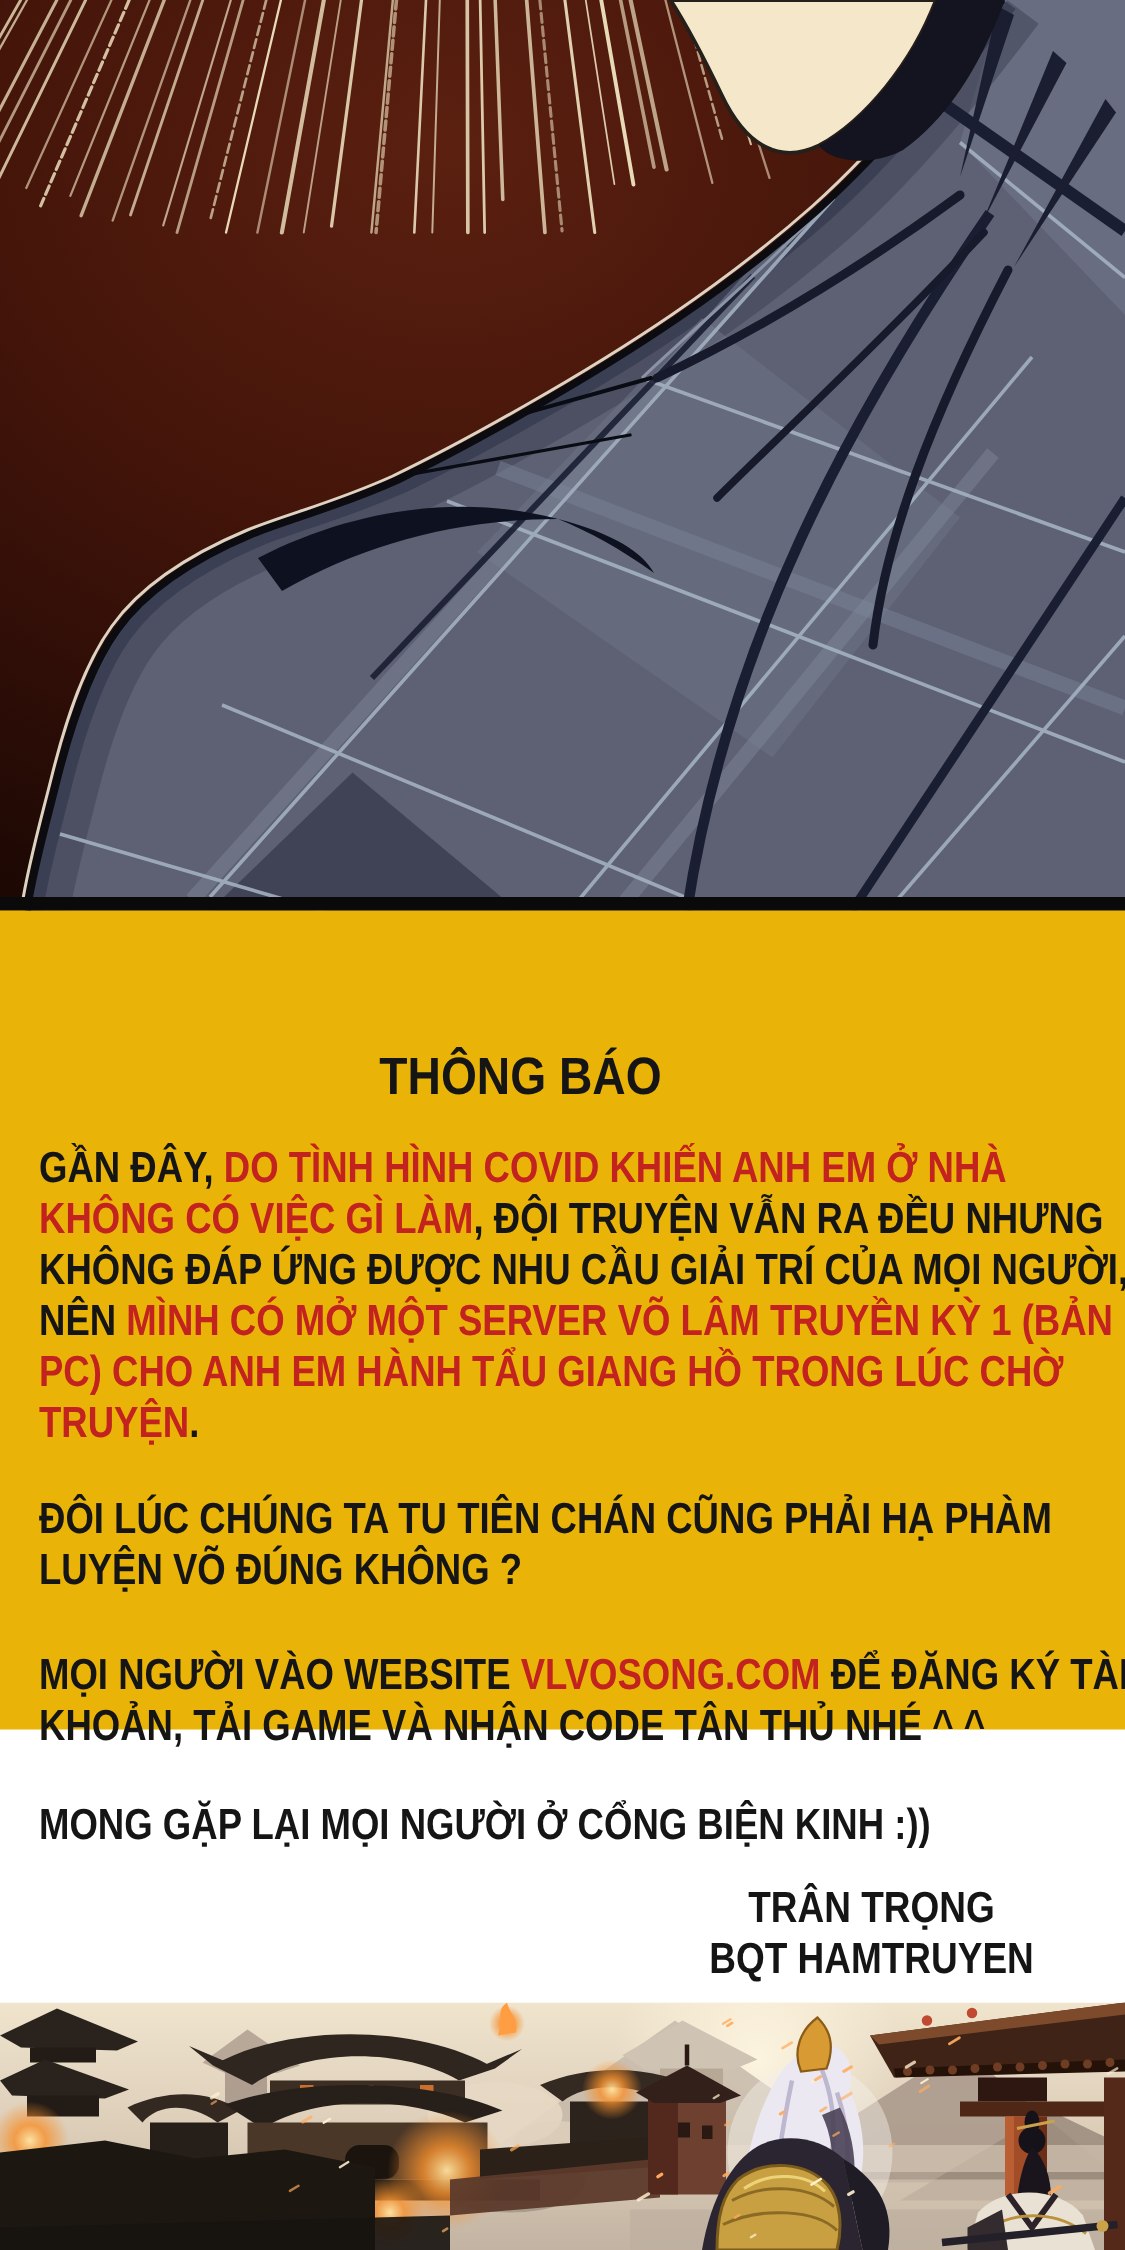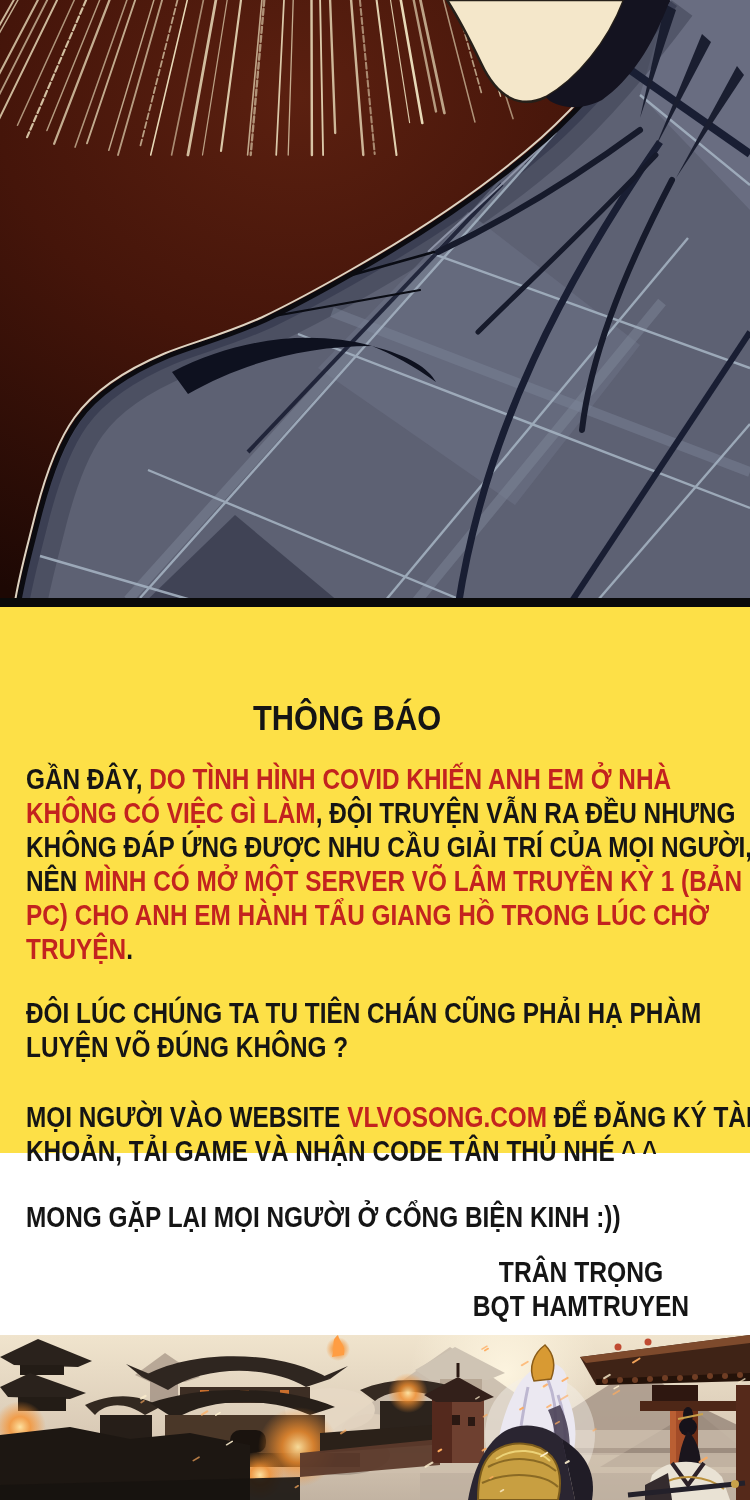--- a/index.html
+++ b/index.html
@@ -1,18 +1,18 @@
 <!DOCTYPE html>
 <html style="--red: #c3231f; --blk: #151515;"><head>
 <meta charset="utf-8">
 <style>
   html,body{margin:0;padding:0}
   body{width:750px;height:1500px;position:relative;background:#fff;
        font-family:"Liberation Sans",sans-serif;overflow:hidden}
-  #page{position:absolute;inset:0;width:750px;height:1153px;background:#fde047}
+  #page{position:absolute;inset:0;width:750px;height:1153px;background:#eab308}
   svg.panel{position:absolute;left:0;display:block}
   #panel-top{top:0}
   #panel-bottom{top:1335px}
   .txt{position:absolute;font-weight:bold;color:var(--blk,#151515);
        white-space:nowrap;line-height:34px;font-size:29px;
        transform:scaleX(.84);transform-origin:0 0;letter-spacing:0}
   .title{left:0;top:700px;width:694px;text-align:center;font-size:35px;line-height:36px;
          transform:scaleX(.88);transform-origin:50% 0}
   .block{left:26px}
   .sig{left:441px;top:1255px;width:280px;text-align:center;transform-origin:50% 0;transform:scaleX(.85)}

